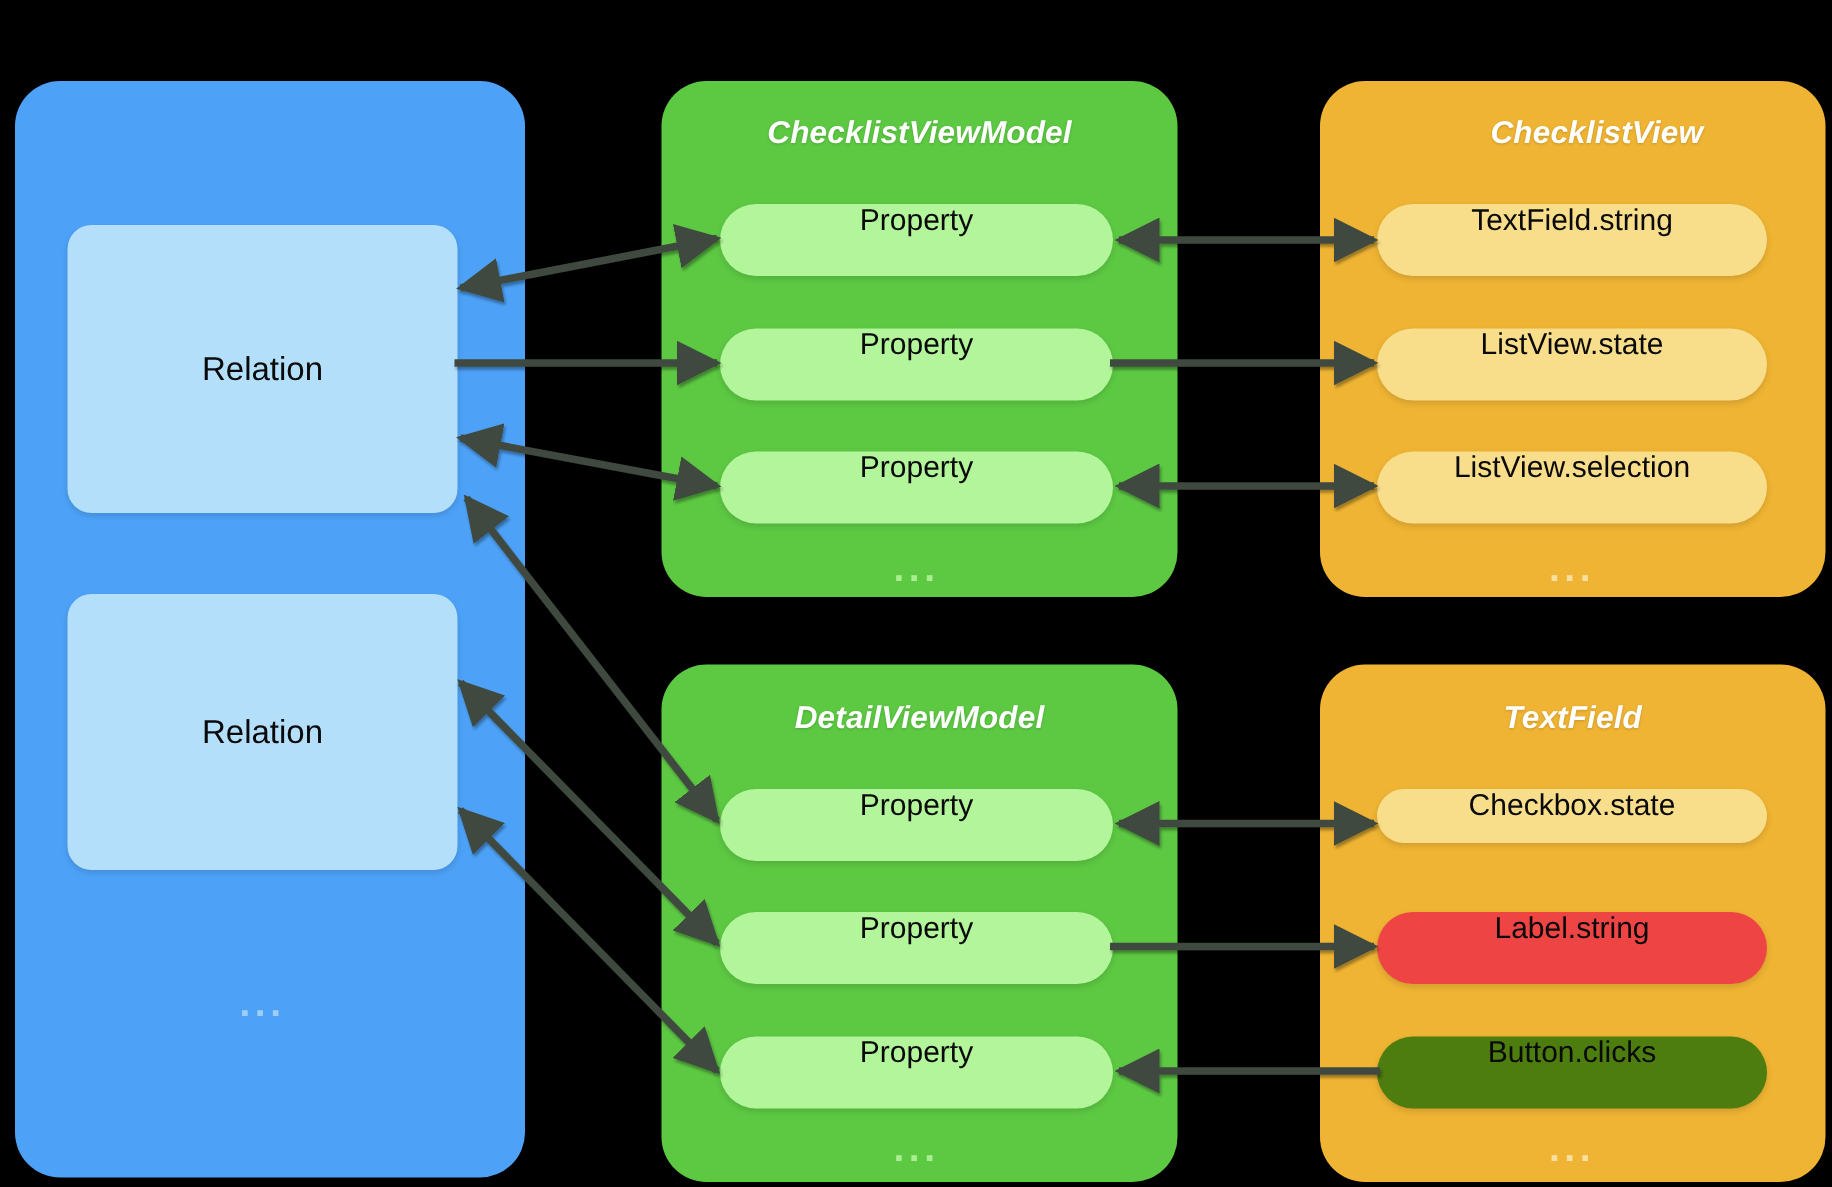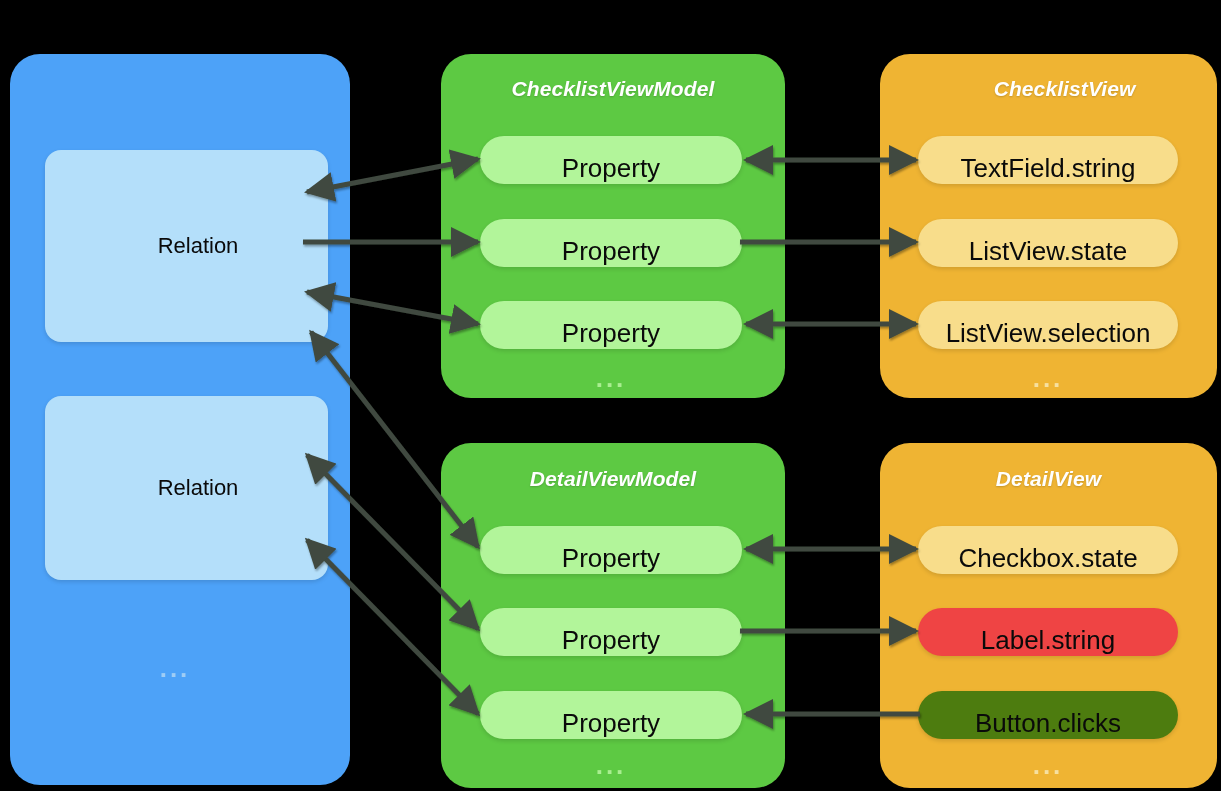--- a/index.html
+++ b/index.html
@@ -13,26 +13,25 @@
     position:absolute;left:0;right:0;text-align:center;
     color:#ffffff;font-weight:bold;font-size:21px;letter-spacing:.1px;
     text-shadow:0 1px 2px rgba(0,0,0,.18);
     font-style:italic;
   }
   .relation-box{
     position:absolute;border-radius:16px;
     display:flex;align-items:center;justify-content:center;
     color:#0a0a0a;font-size:22px;
     box-shadow:0 2px 4px rgba(0,0,0,.13);
-    padding-left:23px;
   }
   .pill{
     position:absolute;border-radius:24px;
-    display:flex;align-items:flex-end;justify-content:center;
-    color:#0a0a0a;font-size:26px;
+    display:flex;align-items:flex-start;justify-content:center;
+    color:#0a0a0a;font-size:20px;
     box-shadow:0 2px 4px rgba(0,0,0,.13);
   }
   .ellipsis{
     position:absolute;text-align:center;font-size:26px;font-weight:bold;
     letter-spacing:3px;line-height:1;
   }
   svg.arrows{position:absolute;left:0;top:0;width:1221px;height:791px;pointer-events:none;}
 </style>
 </head>
 <body>
@@ -86,22 +85,22 @@
   <div class="pill" style="left:480px;top:608px;width:262px;height:48px;background:#b2f59a;">
     <span>Property</span>
   </div>
   <div class="pill" style="left:480px;top:691px;width:262px;height:48px;background:#b2f59a;">
     <span>Property</span>
   </div>
   <div class="ellipsis" style="left:480px;top:752px;width:262px;color:#a9ee90;">...</div>
 
   <div class="panel" style="left:880px;top:443px;width:337px;height:345px;background:#efb433;">
   </div>
-  <div class="panel-title" style="left:880px;top:467px;width:337px;">DetailView</div>
-  <div class="pill" style="left:918px;top:526px;width:260px;height:48px;background:#f8dd8b;">
+  <div class="panel-title" style="left:880px;top:467px;width:337px;">TextField</div>
+  <div class="pill" style="left:918px;top:526px;width:260px;height:36px;background:#f8dd8b;">
     <span>Checkbox.state</span>
   </div>
   <div class="pill" style="left:918px;top:608px;width:260px;height:48px;background:#ef4444;">
     <span>Label.string</span>
   </div>
   <div class="pill" style="left:918px;top:691px;width:260px;height:48px;background:#4d7c0f;">
     <span>Button.clicks</span>
   </div>
   <div class="ellipsis" style="left:918px;top:752px;width:260px;color:#f6e0a0;">...</div>
 

